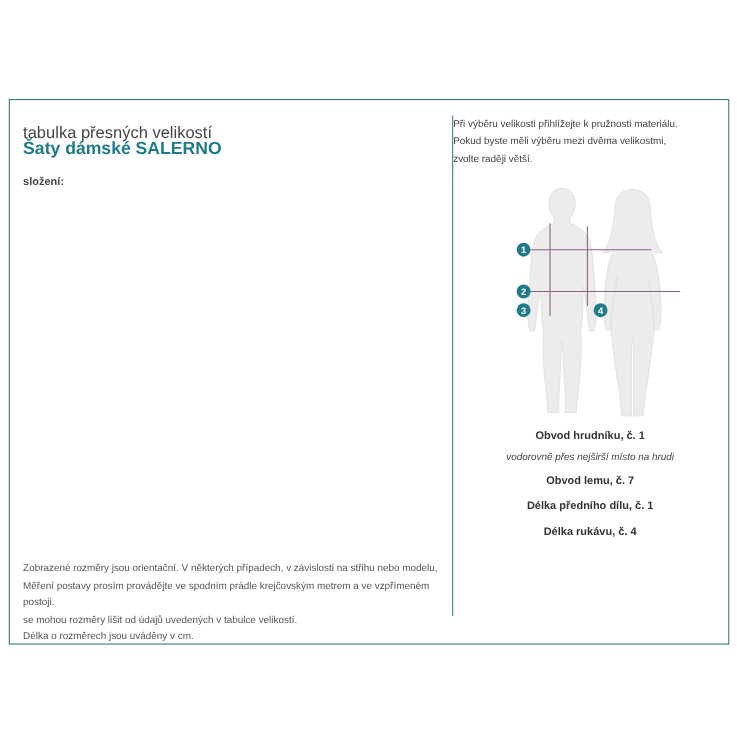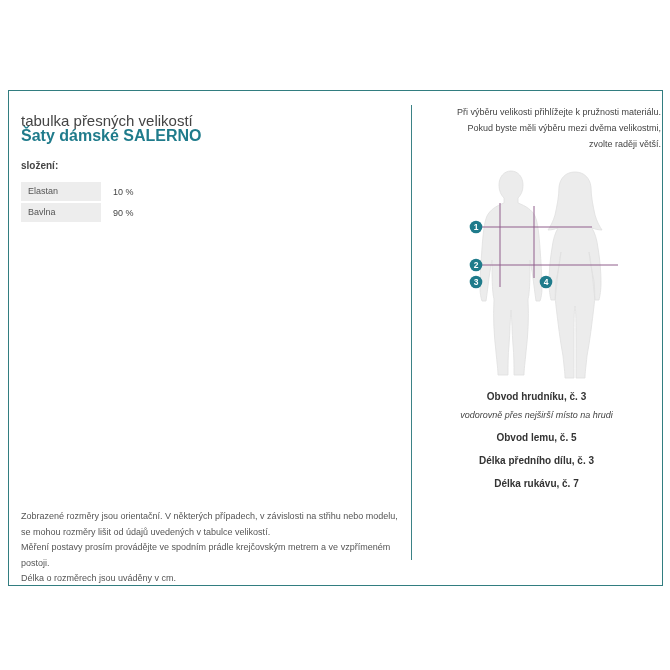--- a/index.html
+++ b/index.html
@@ -21,52 +21,42 @@
   .comp-mat{
     width:73px;padding-left:7px;background:#ededed;color:#555;
     font-size:9px;line-height:19px;height:19px;
   }
   .comp-pct{margin-left:12px;font-size:9px;color:#444;}
   .disclaimer{position:absolute;left:12px;top:418px;width:392px;font-size:9px;color:#555;line-height:15.5px;}
   
   .divider{position:absolute;left:402px;top:14px;height:455px;width:1px;background:#3b8286;}
   
   .right-col{position:absolute;left:403px;top:0;width:249px;height:100%;}
-  .intro{margin-top:13px;text-align:right;font-size:9px;line-height:16px;color:#444;}
+  .intro{margin-top:13px;text-align:left;font-size:9px;line-height:16px;color:#444;}
   .diagram{position:absolute;left:38px;top:69px;width:210px;height:225px;}
   .measures{position:absolute;left:0;top:297px;width:100%;text-align:center;}
   .m-title{font-size:10px;font-weight:bold;color:#333;line-height:18px;margin-top:5px;}
   .m-title.first{margin-top:0;}
   .m-desc{font-size:9px;color:#444;line-height:18px;font-style:italic;}
   .badge-num{fill:#ffffff;font-size:8.5px;font-weight:bold;font-family:"Liberation Sans",sans-serif;}
 </style>
 </head>
 <body>
 
 <div class="box">
 
   <div class="eyebrow">tabulka přesných velikostí</div>
   <div class="title">Šaty dámské SALERNO</div>
   <div class="comp-heading">složení:</div>
 
-  <div class="comp-table">
-    <div class="comp-row">
-      <div class="comp-mat">Elastan</div>
-      <div class="comp-pct">10 %</div>
-    </div>
-    <div class="comp-row">
-      <div class="comp-mat">Bavlna</div>
-      <div class="comp-pct">90 %</div>
-    </div>
-  </div>
 
   <div class="disclaimer">
     <div>Zobrazené rozměry jsou orientační. V některých případech, v závislosti na střihu nebo modelu,</div>
+    <div>Měření postavy prosím provádějte ve spodním prádle krejčovským metrem a ve vzpřímeném postoji.</div>
     <div>se mohou rozměry lišit od údajů uvedených v tabulce velikostí.</div>
-    <div>Měření postavy prosím provádějte ve spodním prádle krejčovským metrem a ve vzpřímeném postoji.</div>
     <div>Délka o rozměrech jsou uváděny v cm.</div>
   </div>
 
   <div class="divider"></div>
 
   <div class="right-col">
     <div class="intro">
       <div>Při výběru velikosti přihlížejte k pružnosti materiálu.</div>
       <div>Pokud byste měli výběru mezi dvěma velikostmi,</div>
       <div>zvolte raději větší.</div>
@@ -123,21 +113,21 @@
           <text class="badge-num" x="26" y="125" text-anchor="middle">3</text>
         </g>
         <g>
           <circle cx="96" cy="122" r="6.3" fill="#1f7b8b"></circle>
           <text class="badge-num" x="96" y="125" text-anchor="middle">4</text>
         </g>
       </svg>
     </div>
 
     <div class="measures">
-      <div class="m-title first">Obvod hrudníku, č. 3</div>
+      <div class="m-title first">Obvod hrudníku, č. 1</div>
       <div class="m-desc">vodorovně přes nejširší místo na hrudi</div>
-      <div class="m-title">Obvod lemu, č. 5</div>
-      <div class="m-title">Délka předního dílu, č. 3</div>
-      <div class="m-title">Délka rukávu, č. 7</div>
+      <div class="m-title">Obvod lemu, č. 7</div>
+      <div class="m-title">Délka předního dílu, č. 1</div>
+      <div class="m-title">Délka rukávu, č. 4</div>
     </div>
   </div>
 
 </div>
 
 </body></html>

